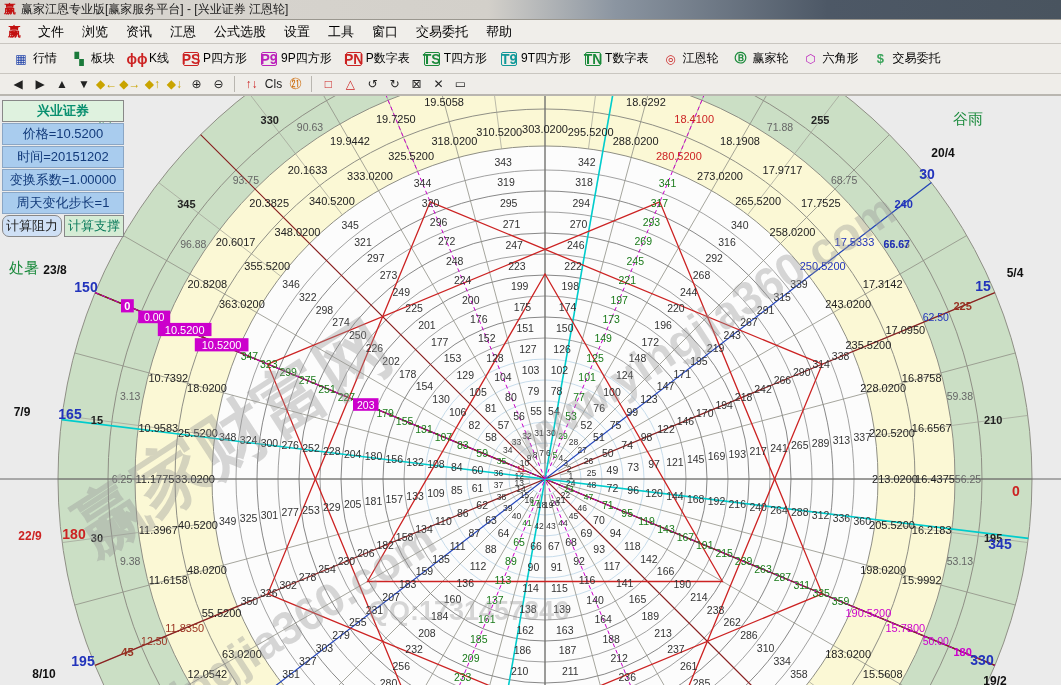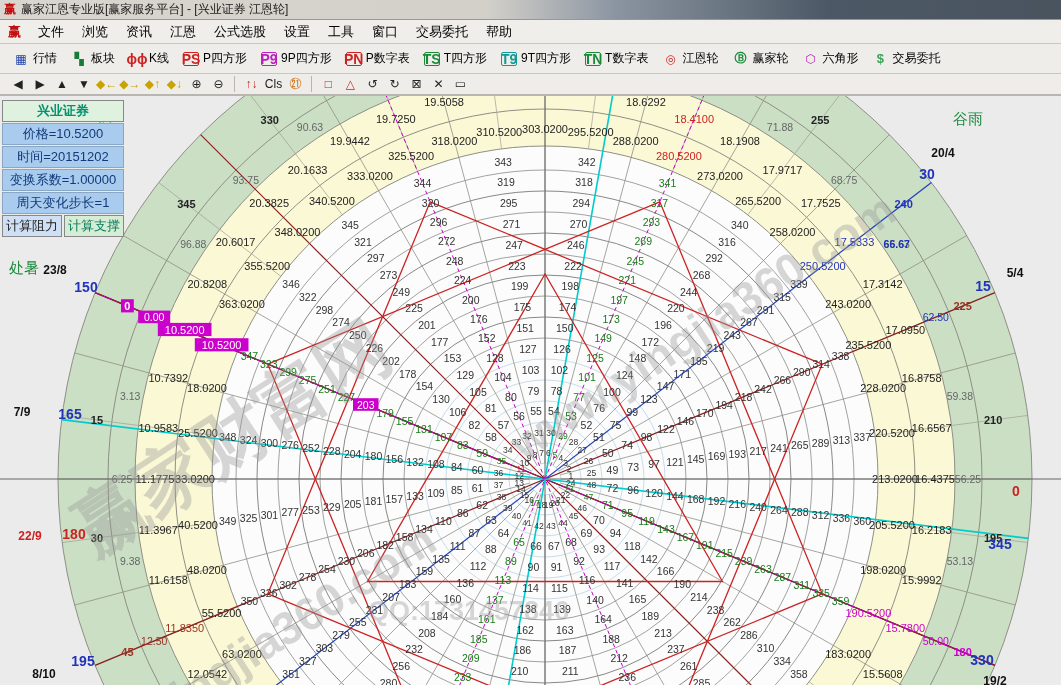--- a/index.html
+++ b/index.html
@@ -37,21 +37,21 @@
   
   #panel { position:absolute; left:2px; top:4px; width:122px; z-index:10;
     font-size:13px; }
   #panel .hdr { background:#dff2df; color:#0a9070; text-align:center; font-weight:bold;
     border:1px solid #888; padding:1px 2px; margin-bottom:1px; }
   #panel .row { background:#a9ccee; color:#123a7a; border:1px solid #8aa6c5;
     padding:1px 2px; margin-bottom:1px; white-space:nowrap; overflow:hidden;text-align:center; }
   #panel .btns { display:flex; gap:2px; }
   #panel .btn { flex:1; text-align:center; border:1px solid #888; padding:1px 0;
     cursor:default; }
-  #panel .btn.b1 { background:#cfe0f5; color:#222; }
+  #panel .btn.b1 { background:#cfe0f5; color:#222;border-radius:7px; }
   #panel .btn.b2 { background:#d5ecd5; color:#0a7a5a; }
 </style>
 </head>
 <body>
 
 <div class="titlebar">
   <span class="logo">赢</span>
   <span>赢家江恩专业版[赢家服务平台] - [兴业证券 江恩轮]</span>
 </div>
 

